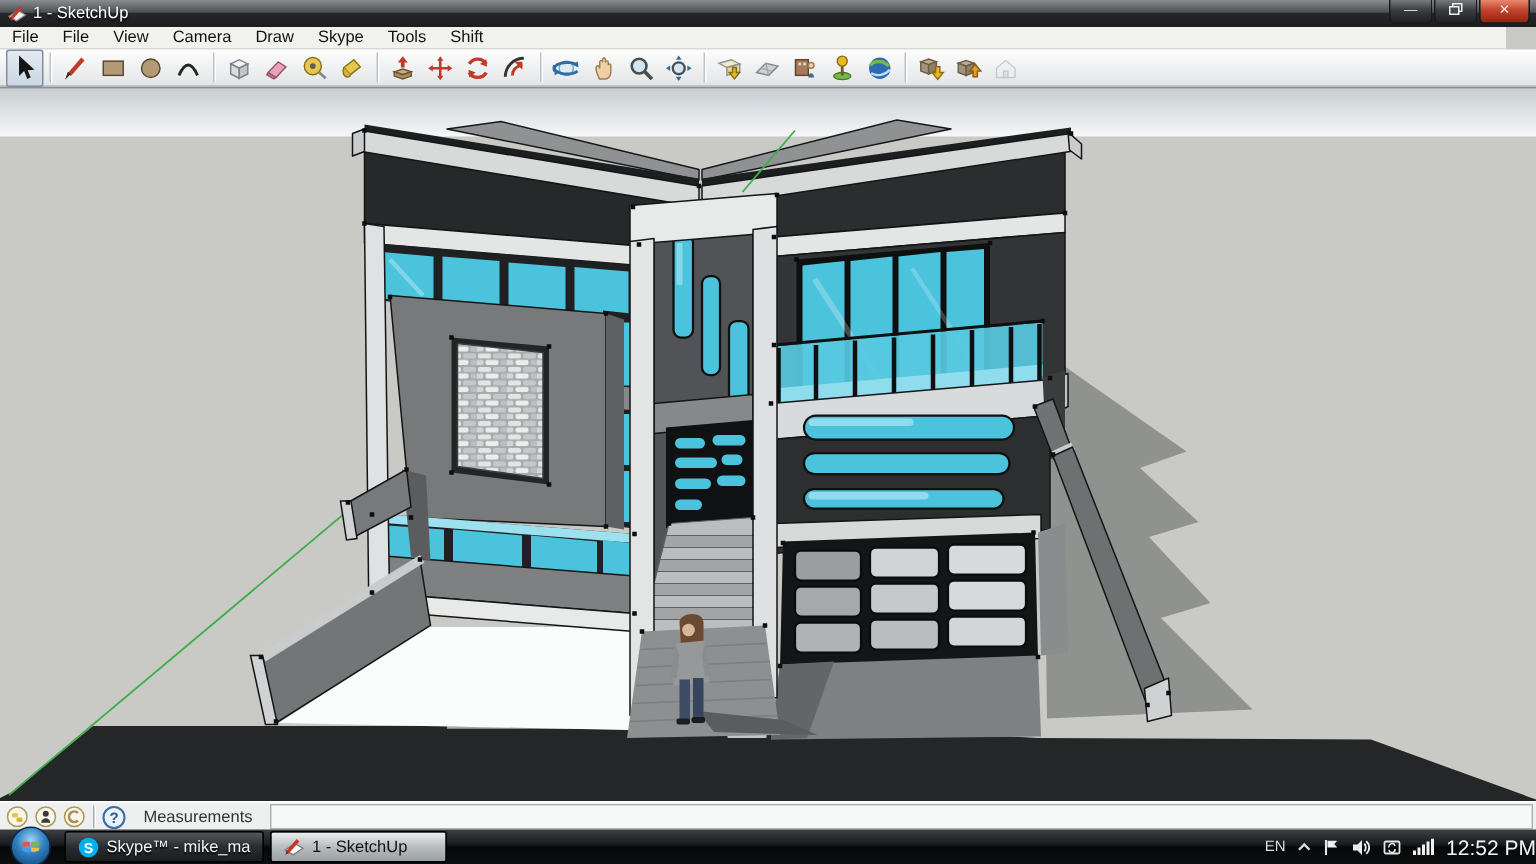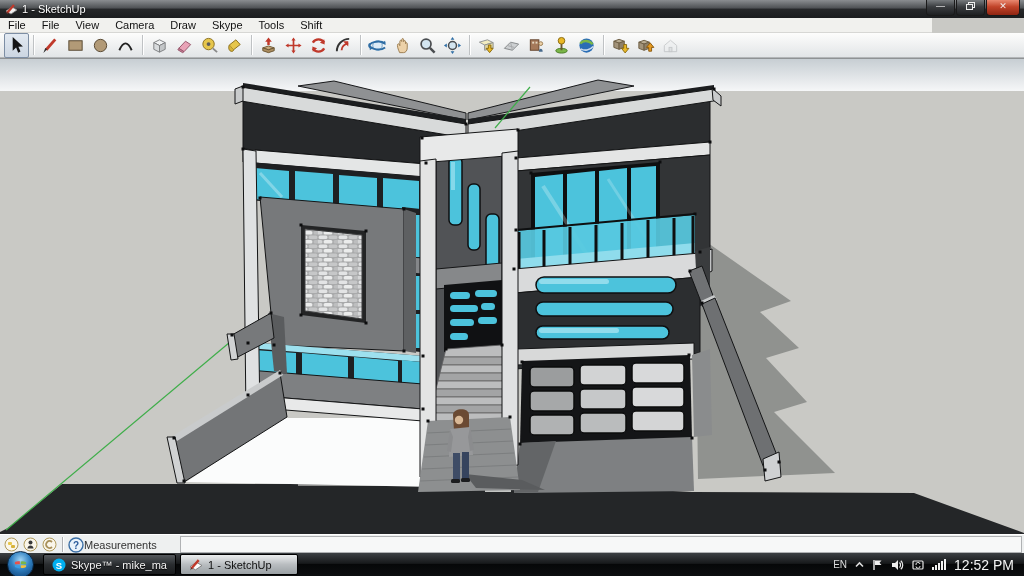--- a/index.html
+++ b/index.html
@@ -11,21 +11,21 @@
     background:linear-gradient(#8a8d90 0%,#4e5154 45%,#26282a 50%,#1b1d1f 100%);
     display:flex;align-items:center;color:#fff;font-size:11px;}
   .titlebar .appicon{margin:1px 4px 0 5px;}
   .titlebar .title{text-shadow:0 1px 2px #000;}
   .winbtns{position:absolute;right:4px;top:0;display:flex;}
   .winbtn{width:27px;height:15px;margin-left:1px;border:1px solid #1a1a1a;border-top:none;
     border-radius:0 0 4px 4px;background:linear-gradient(#777b7e,#3a3d40 45%,#1e2022);
     color:#eee;font-size:9px;line-height:13px;text-align:center;}
   .winbtn.close{width:32px;background:linear-gradient(#e98971,#c1442a 45%,#8f2512);}
   
-  .menubar{position:absolute;left:0;top:18px;width:932px;height:14px;background:#f1f1ee;
+  .menubar{position:absolute;left:0;top:18px;width:1004px;height:14px;background:#f1f1ee;
     border-bottom:1px solid #d7d7d4;display:flex;align-items:center;font-size:11px;color:#111;}
   .menuitem{padding:0 8px;line-height:14px;}
   
   .toolbar{position:absolute;left:0;top:33px;width:1024px;height:25px;
     background:linear-gradient(#fdfdfc,#e2e5e7);border-bottom:1px solid #b3b6b8;
     display:flex;align-items:center;padding-left:4px;box-sizing:border-box;}
   .tbtn{width:23px;height:23px;display:flex;align-items:center;justify-content:center;
     border:1px solid transparent;border-radius:2px;}
   .tbtn.pressed{border:1px solid #7d8ea4;background:linear-gradient(#e3eaf2,#ccd6e2);}
   .tbsep{width:1px;height:20px;background:#bfc2c4;margin:0 4px;box-shadow:1px 0 0 #fff;}
@@ -34,36 +34,36 @@
     border-top:1px solid #8f9294;box-sizing:border-box;background:#c9c9c5;}
   
   .statusbar{position:absolute;left:0;top:534px;width:1024px;height:19px;background:#eef0f0;
     border-top:1px solid #fff;display:flex;align-items:center;font-size:11px;color:#222;}
   .sico{margin-left:4px;}
   .ssep{width:1px;height:15px;background:#aeb0b2;margin:0 5px;box-shadow:1px 0 0 #fff;}
   .shelp{flex:0 0 auto;display:flex;align-items:center;}
   .stext{width:655px;height:15px;line-height:15px;padding-left:4px;margin-left:4px;
     background:#f4f5f5;border:1px solid #b0b2b4;border-right-color:#e8e9e9;border-bottom-color:#e8e9e9;
     white-space:nowrap;overflow:hidden;}
-  .smeas{width:96px;color:#333;}
+  .smeas{width:96px;text-align:center;color:#333;}
   .smbox{flex:1;height:15px;background:#f7f8f8;border:1px solid #b0b2b4;margin-right:2px;}
   
   .taskbar{position:absolute;left:0;top:553px;width:1024px;height:23px;
     background:linear-gradient(#3c4043 0%,#17191b 45%,#060708 50%,#0c0e10 100%);
     display:flex;align-items:center;color:#eee;font-size:11px;}
   .startorb{width:25px;height:25px;margin:0 9px 0 7px;border-radius:50%;
     background:radial-gradient(circle at 50% 32%,#9fd4f5 0%,#2f7fc0 45%,#0c3a6e 100%);
     border:1px solid #0a2845;display:flex;align-items:center;justify-content:center;}
   .taskbtn{height:19px;display:flex;align-items:center;padding:0 8px;margin-right:4px;
     border:1px solid #000;border-radius:2px;min-width:100px;
     background:linear-gradient(#54585c,#2a2d30 50%,#1a1c1e);color:#f2f2f2;}
   .taskbtn .tlabel{margin-left:5px;white-space:nowrap;overflow:hidden;max-width:96px;text-shadow:0 1px 1px #000;}
   .taskbtn.active{background:linear-gradient(#eceeef,#b9bdc0 50%,#9aa0a4);color:#101010;}
   .taskbtn.active .tlabel{text-shadow:none;}
-  .tray{margin-left:auto;display:flex;align-items:center;gap:8px;padding-right:10px;text-align:right;}
+  .tray{margin-left:auto;display:flex;align-items:center;gap:8px;text-align:right;}
   .tray .lang{font-size:10px;color:#ddd;}
   .tray .time{font-size:14px;color:#f4f4f4;}
   svg{display:block;}
 </style>
 </head>
 <body>
 
 <div class="titlebar">
   <span class="appicon">
     <svg width="13" height="13" viewBox="0 0 13 13">

